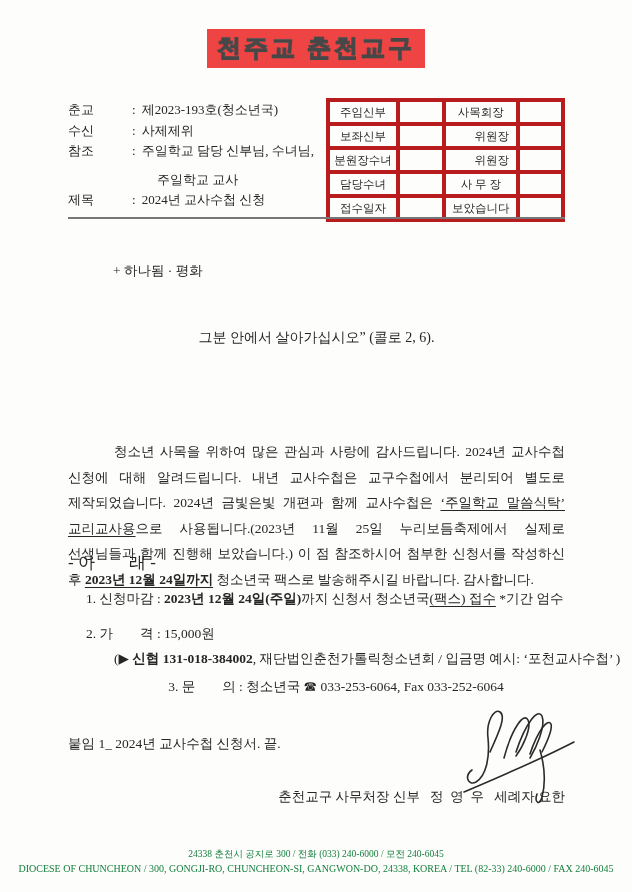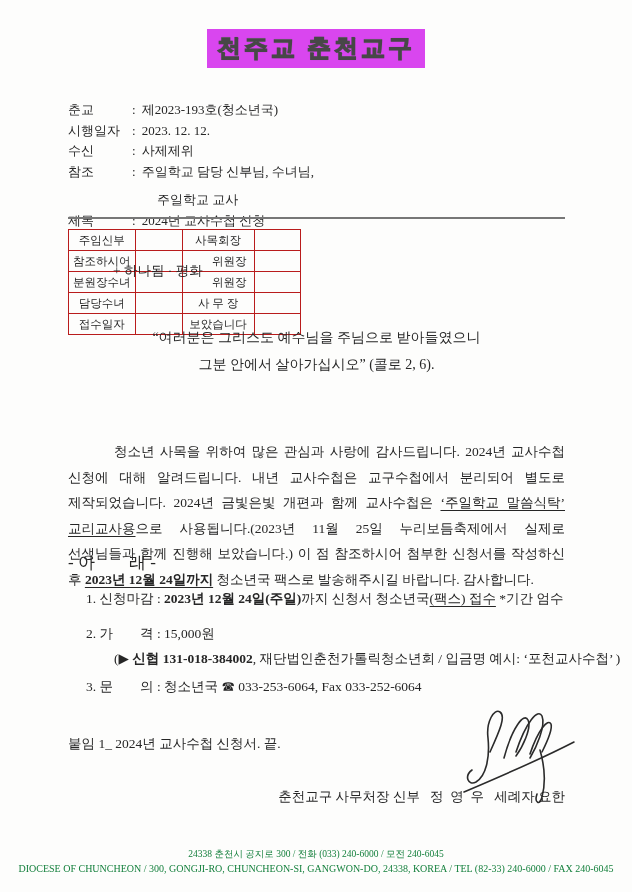--- a/index.html
+++ b/index.html
@@ -8,38 +8,38 @@
     width:632px;height:892px;
     margin:0 auto;
     background:#fdfdfc;
     font-family:"Liberation Serif","DejaVu Serif",serif;
     color:#262626;
     overflow:hidden;
   }
   
   .logo{
     position:absolute;top:29px;left:50%;transform:translateX(-50%);
-    background:#d946ef;
+    background:#ef4444;
     padding:3px 10px 4px 10px;
     font-size:24px;font-weight:bold;letter-spacing:3px;
     color:#ffffff;
     -webkit-text-stroke:1.2px #474747;
     text-shadow:0 0 1px #474747;
     white-space:nowrap;
   }
   
-  .doc-head{position:absolute;top:100px;left:68px;right:67px;display:flex;justify-content:space-between;flex-direction:column;}
+  .doc-head{position:absolute;top:100px;left:68px;right:67px;display:flex;justify-content:space-between;}
   .doc-info{width:268px;font-size:13px;line-height:20.5px;}
   .info-row{white-space:nowrap;}
   .info-label{display:inline-block;width:58px;text-align:justify;text-align-last:justify;vertical-align:top;}
   .info-colon{display:inline-block;margin:0 6px 0 6px;vertical-align:top;}
   .info-value{display:inline-block;vertical-align:top;}
   .info-value2{padding-left:89px;margin-top:8px;}
   table.approval{border-collapse:collapse;font-size:11.5px;table-layout:fixed;align-self:flex-start;margin-top:-2px;}
-  table.approval td{border:1px solid #b91c1c;height:20px;padding:0 4px;text-align:center;white-space:nowrap;overflow:hidden;}
+  table.approval td{border:4px solid #b91c1c;height:20px;padding:0 4px;text-align:center;white-space:nowrap;overflow:hidden;}
   table.approval td.lbl1{width:56px;}
   table.approval td.blank1{width:38px;}
   table.approval td.lbl2{width:60px;}
   table.approval td.blank2{width:37px;}
   table.approval td.right{text-align:right;padding-right:7px;}
   
   .separator{position:absolute;top:217px;left:68px;width:497px;height:2px;background:#777;}
   
   .greeting{position:absolute;top:262px;left:113px;font-size:13.5px;}
   .quote{position:absolute;top:324px;left:68px;width:497px;text-align:center;font-size:14px;line-height:27px;}
@@ -50,21 +50,21 @@
     word-break:keep-all;
     margin-top:44px;
   }
   .u{text-decoration:underline;text-underline-offset:3px;}
   .b{font-weight:bold;}
   .arae{position:absolute;top:551px;left:68px;width:497px;font-size:17px;}
   .item{position:absolute;left:68px;width:500px;font-size:13.5px;white-space:nowrap;margin-left:18px;}
   .item1{top:590px;}
   .item2{top:625px;}
   .item2sub{top:650px;left:96px;}
-  .item3{top:678px;}
+  .item3{top:678px;text-align:center;}
   .attachment{position:absolute;top:735px;left:68px;font-size:13.5px;}
   
   .sig-svg{position:absolute;top:700px;left:452px;}
   .signatory{position:absolute;top:788px;left:68px;width:497px;text-align:right;font-size:13.5px;white-space:pre;}
   
   .footer{position:absolute;top:848px;left:0;width:632px;text-align:center;color:#15803d;}
   .footer-kr{font-size:9.5px;line-height:13px;}
   .footer-en{font-size:10px;line-height:15px;font-family:"Liberation Serif","DejaVu Serif",serif;}
 </style>
 </head>
@@ -73,44 +73,41 @@
 <div class="page">
 
   <div class="logo">천주교 춘천교구</div>
 
   <div class="doc-head">
     <div class="doc-info">
       <div class="info-row">
         <span class="info-label">춘교</span><span class="info-colon">:</span><span class="info-value">제2023-193호(청소년국)</span>
       </div>
       <div class="info-row">
-        <span class="info-label">시행일자</span><span class="info-colon">:</span><span class="info-value">2023. 12. 12.</span>
-      </div>
-      <div class="info-row">
         <span class="info-label">수신</span><span class="info-colon">:</span><span class="info-value">사제제위</span>
       </div>
       <div class="info-row">
         <span class="info-label">참조</span><span class="info-colon">:</span><span class="info-value">주일학교 담당 신부님, 수녀님,</span>
       </div>
       <div class="info-value2">주일학교 교사</div>
       <div class="info-row">
         <span class="info-label">제목</span><span class="info-colon">:</span><span class="info-value">2024년 교사수첩 신청</span>
       </div>
     </div>
 
     <table class="approval">
       <tbody>
           <tr>
         <td class="lbl1">주임신부</td>
         <td class="blank1"></td>
         <td class="lbl2">사목회장</td>
         <td class="blank2"></td>
       </tr>
       <tr>
-        <td class="lbl1">참조하시어</td>
+        <td class="lbl1">보좌신부</td>
         <td class="blank1"></td>
         <td class="lbl2 right">위원장</td>
         <td class="blank2"></td>
       </tr>
       <tr>
         <td class="lbl1">분원장수녀</td>
         <td class="blank1"></td>
         <td class="lbl2 right">위원장</td>
         <td class="blank2"></td>
       </tr>
@@ -128,21 +125,20 @@
       </tr>
     </tbody>
       </table>
   </div>
 
   <div class="separator"></div>
 
   <div class="greeting">+ 하나됨 · 평화</div>
 
   <div class="quote">
-    <div>“여러분은 그리스도 예수님을 주님으로 받아들였으니</div>
     <div>그분 안에서 살아가십시오” (콜로 2, 6).</div>
   </div>
 
   <p class="body-par"><span>청소년 사목을 위하여 많은 관심과 사랑에 감사드립니다. 2024년 교사수첩 신청에 대해 알려드립니다. 내년 교사수첩은 교구수첩에서 분리되어 별도로 제작되었습니다. 2024년 금빛은빛 개편과 함께 교사수첩은 </span><span class="u">‘주일학교 말씀식탁’ 교리교사용</span><span>으로 사용됩니다.(2023년 11월 25일 누리보듬축제에서 실제로 선생님들과 함께 진행해 보았습니다.) 이 점 참조하시어 첨부한 신청서를 작성하신 후 </span><span class="b u">2023년 12월 24일까지</span><span> 청소년국 팩스로 발송해주시길 바랍니다. 감사합니다.</span></p>
 
   <div class="arae">- 아　　래 -</div>
 
   <div class="item item1"><span>1. 신청마감 : </span><span class="b">2023년 12월 24일(주일)</span><span>까지 신청서 청소년국</span><span class="u">(팩스) 접수</span><span> *기간 엄수</span></div>
 
   <div class="item item2">2. 가　　격 : 15,000원</div>

